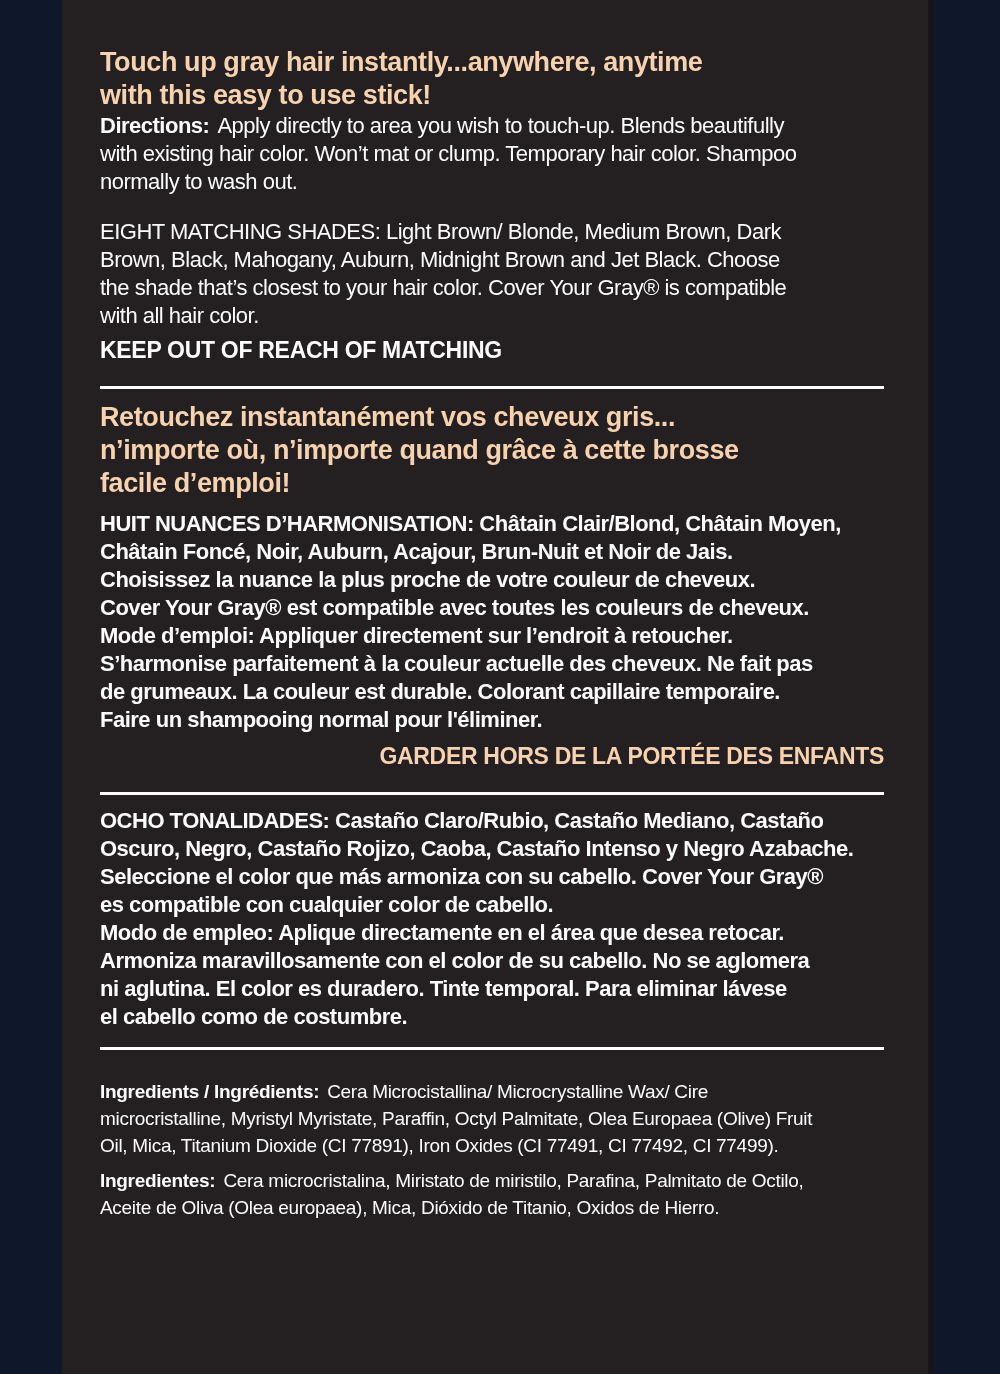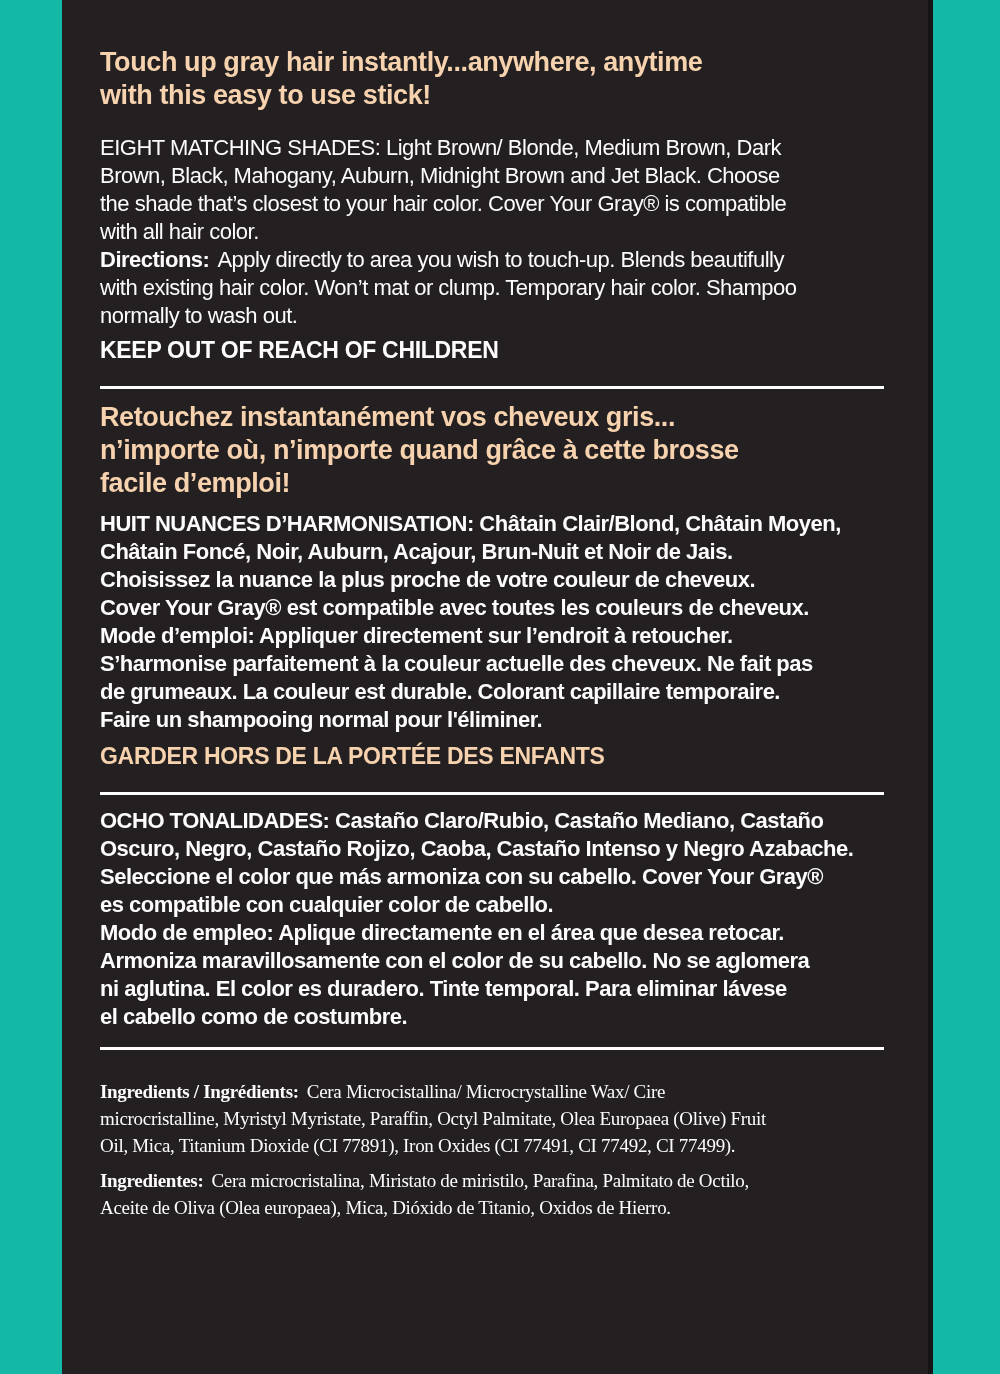--- a/index.html
+++ b/index.html
@@ -7,21 +7,21 @@
     padding: 0;
     width: 1000px;
     height: 1374px;
     background: #ffffff;
     font-family: "Liberation Sans", "DejaVu Sans", sans-serif;
   }
   .page {
     position: relative;
     width: 1000px;
     height: 1374px;
-    background: #14b8a6;
+    background: #0f172a;
     overflow: hidden;
   }
   .label-panel {
     position: absolute;
     left: 62px;
     top: 0;
     width: 871px;
     height: 1374px;
     background: #242021;
     border-right: 5px solid #171415;
@@ -52,60 +52,59 @@
     margin-right: 8px;
   }
   .warning {
     font-weight: bold;
     font-size: 23px;
     line-height: 28px;
     letter-spacing: -0.3px;
     color: #fdfdfd;
     margin: 6px 0 0 0;
   }
-  .warning.accent { color: #f7d2ae; }
+  .warning.accent { color: #f7d2ae; text-align: right; }
   .divider {
     height: 3px;
     background: #fdfdfd;
     border: none;
     margin: 19px 0 12px 0;
   }
   .ing-text {
     color: #fdfdfd;
     font-size: 19px;
     line-height: 27px;
     letter-spacing: -0.3px;
     margin: 0;
-    font-family: Liberation Serif, serif;
   }
   .mt22 { margin-top: 22px; }
   .mt10 { margin-top: 10px; font-weight: bold; }
   .mt8  { margin-top: 8px; }
   .mt28 { margin-top: 28px; }
   .divider.tall { margin-top: 22px; }
   .divider.pre-ing { margin-top: 16px; }
 </style>
 </head>
 <body>
 
 <div class="page">
   <div class="label-panel">
     <div class="content">
 
       <section>
         <h1 class="heading preline">Touch up gray hair instantly...anywhere, anytime
 with this easy to use stick!</h1>
+        <p class="body-text"><b class="para-label">Directions:</b><span class="preline">Apply directly to area you wish to touch-up. Blends beautifully
+with existing hair color. Won’t mat or clump. Temporary hair color. Shampoo
+normally to wash out.</span></p>
         <p class="body-text preline mt22">EIGHT MATCHING SHADES: Light Brown/ Blonde, Medium Brown, Dark
 Brown, Black, Mahogany, Auburn, Midnight Brown and Jet Black. Choose
 the shade that’s closest to your hair color. Cover Your Gray® is compatible
 with all hair color.</p>
-        <p class="body-text"><b class="para-label">Directions:</b><span class="preline">Apply directly to area you wish to touch-up. Blends beautifully
-with existing hair color. Won’t mat or clump. Temporary hair color. Shampoo
-normally to wash out.</span></p>
-        <p class="warning">KEEP OUT OF REACH OF CHILDREN</p>
+        <p class="warning">KEEP OUT OF REACH OF MATCHING</p>
       </section>
 
       <hr class="divider tall">
 
       <section>
         <h1 class="heading preline">Retouchez instantanément vos cheveux gris...
 n’importe où, n’importe quand grâce à cette brosse
 facile d’emploi!</h1>
         <p class="body-text preline mt10">HUIT NUANCES D’HARMONISATION: Châtain Clair/Blond, Châtain Moyen,
 Châtain Foncé, Noir, Auburn, Acajour, Brun-Nuit et Noir de Jais.

